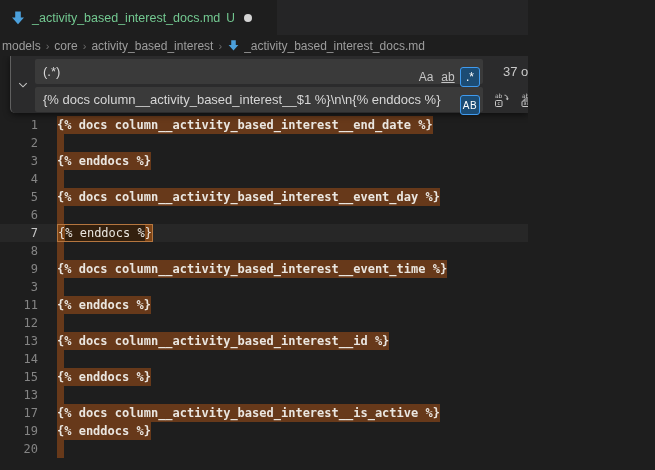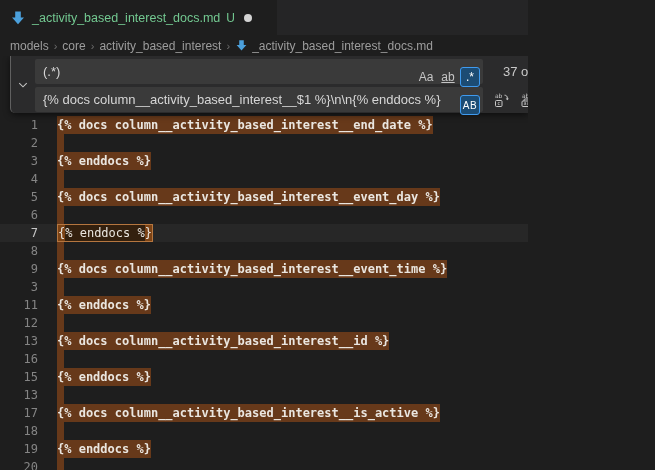--- a/index.html
+++ b/index.html
@@ -14,21 +14,21 @@
     height:35px; width:278px; background:#1e1e1e; display:flex; align-items:center;
     padding:0 10px; border-right:1px solid #252526; cursor:pointer;
   }
   .tab-icon { width:16px; height:16px; flex:0 0 16px; }
   .tab-label { margin-left:6px; font-size:12.5px; color:#73c991; white-space:nowrap; }
   .tab-badge { margin-left:6px; font-size:12px; color:#73c991; }
   .tab-dot { margin-left:9px; width:8px; height:8px; border-radius:50%; background:#d4d4d4; }
   
   .breadcrumbs {
     height:21px; background:#1e1e1e; display:flex; align-items:center;
-    padding-left:10px; font-size:12px; color:#9d9d9d; gap:5px; white-space:nowrap;
+    padding-left:2px; font-size:12px; color:#9d9d9d; gap:5px; white-space:nowrap;
   }
   .crumb { cursor:pointer; }
   .crumb-sep { color:#6e6e6e; font-size:11px; }
   .crumb-file { display:flex; align-items:center; gap:4px; cursor:pointer; }
   .crumb-icon { width:13px; height:13px; }
   
   .editor { position:relative; height:414px; background:#1e1e1e; overflow:hidden; }
   
   .find-widget {
     position:absolute; top:0; left:10px; right:0; height:57px; z-index:5;
@@ -187,23 +187,22 @@
         <div class="code-row"><div class="gutter">4</div><div class="line-content"><span class="empty-match"></span></div></div>
         <div class="code-row"><div class="gutter">5</div><div class="line-content"><span class="match">{% docs column__activity_based_interest__event_day %}</span></div></div>
         <div class="code-row"><div class="gutter">6</div><div class="line-content"><span class="empty-match"></span></div></div>
         <div class="code-row cursor-line"><div class="gutter active">7</div><div class="line-content"><span class="current-match"><span class="cap">{</span><span>% enddocs %</span><span class="cap">}</span></span></div></div>
         <div class="code-row"><div class="gutter">8</div><div class="line-content"><span class="empty-match"></span></div></div>
         <div class="code-row"><div class="gutter">9</div><div class="line-content"><span class="match">{% docs column__activity_based_interest__event_time %}</span></div></div>
         <div class="code-row"><div class="gutter">3</div><div class="line-content"><span class="empty-match"></span></div></div>
         <div class="code-row"><div class="gutter">11</div><div class="line-content"><span class="match">{% enddocs %}</span></div></div>
         <div class="code-row"><div class="gutter">12</div><div class="line-content"><span class="empty-match"></span></div></div>
         <div class="code-row"><div class="gutter">13</div><div class="line-content"><span class="match">{% docs column__activity_based_interest__id %}</span></div></div>
-        <div class="code-row"><div class="gutter">16</div><div class="line-content"><span class="empty-match"></span></div></div>
+        <div class="code-row"><div class="gutter">14</div><div class="line-content"><span class="empty-match"></span></div></div>
         <div class="code-row"><div class="gutter">15</div><div class="line-content"><span class="match">{% enddocs %}</span></div></div>
         <div class="code-row"><div class="gutter">13</div><div class="line-content"><span class="empty-match"></span></div></div>
         <div class="code-row"><div class="gutter">17</div><div class="line-content"><span class="match">{% docs column__activity_based_interest__is_active %}</span></div></div>
-        <div class="code-row"><div class="gutter">18</div><div class="line-content"><span class="empty-match"></span></div></div>
         <div class="code-row"><div class="gutter">19</div><div class="line-content"><span class="match">{% enddocs %}</span></div></div>
         <div class="code-row"><div class="gutter">20</div><div class="line-content"><span class="empty-match"></span></div></div>
       </div>
 
   </div>
 </div>
 
 </body></html>

